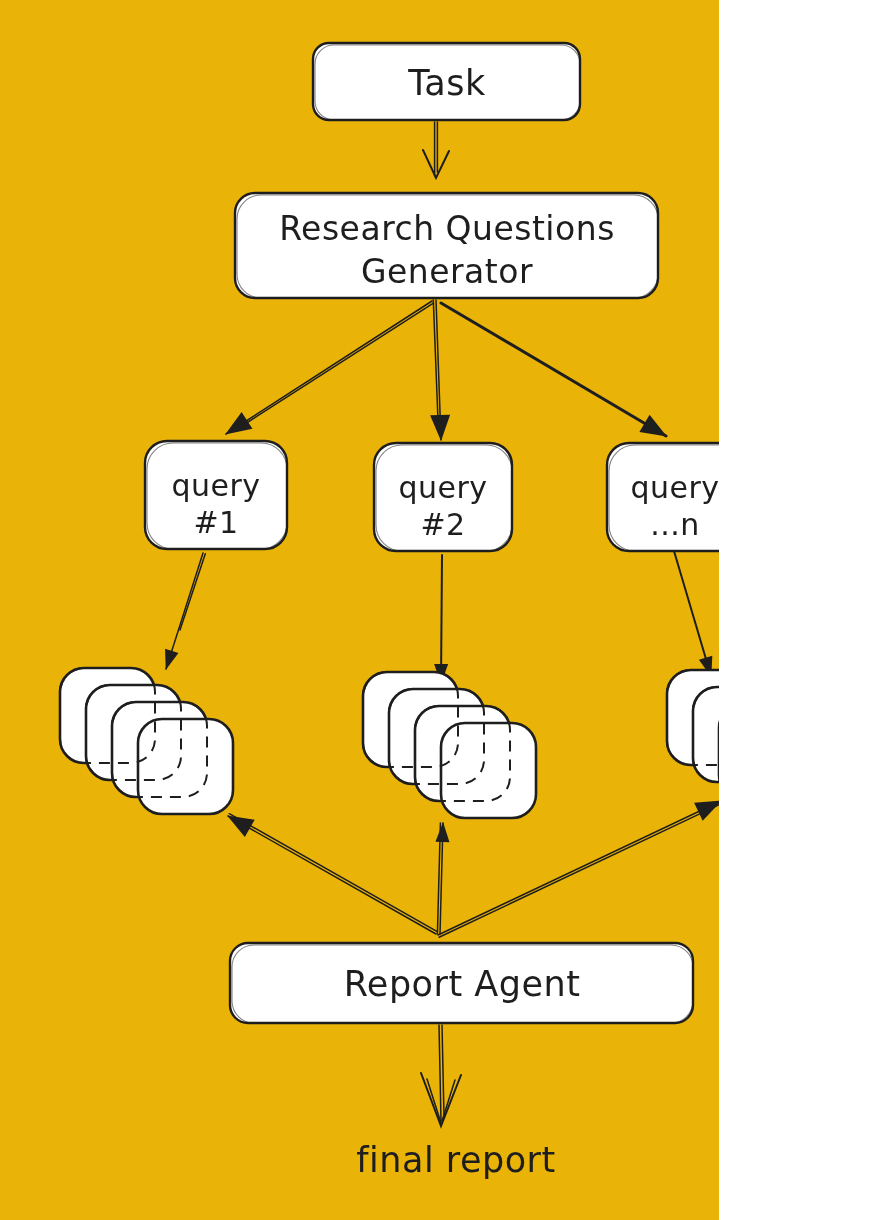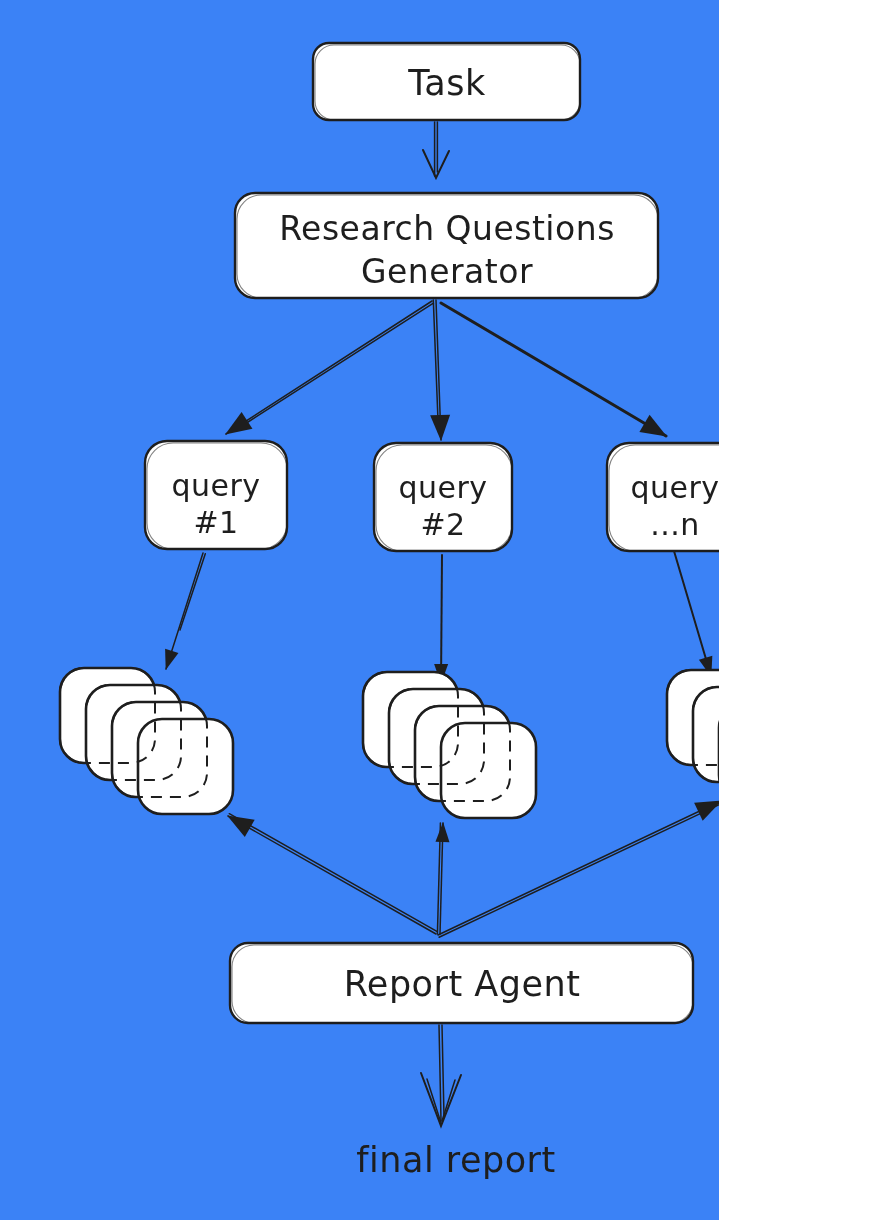--- a/index.html
+++ b/index.html
@@ -1,16 +1,16 @@
 <!DOCTYPE html>
 <html><head>
 <meta charset="utf-8">
 <style>
   html,body{margin:0;padding:0;background:#ffffff;}
-  .canvas-wrap{width:719px;height:1220px;position:relative;background:#3b82f6;overflow:hidden;}
+  .canvas-wrap{width:719px;height:1220px;position:relative;background:#eab308;overflow:hidden;}
   svg{display:block;}
   .box{fill:#ffffff;stroke:#1e1e1e;stroke-width:2.4;}
   .box2{fill:none;stroke:#1e1e1e;stroke-width:1.1;opacity:.55;}
   .lbl{fill:#1e1e1e;font-family:"DejaVu Sans",sans-serif;text-anchor:middle;letter-spacing:.5px;}
   .f36{font-size:35px;}
   .f34{font-size:33px;}
   .f31{font-size:30px;}
   .ln{stroke:#1e1e1e;fill:none;stroke-width:2;stroke-linecap:round;}
   .thin{stroke-width:1.5;}
   .thick{stroke-width:3;}

